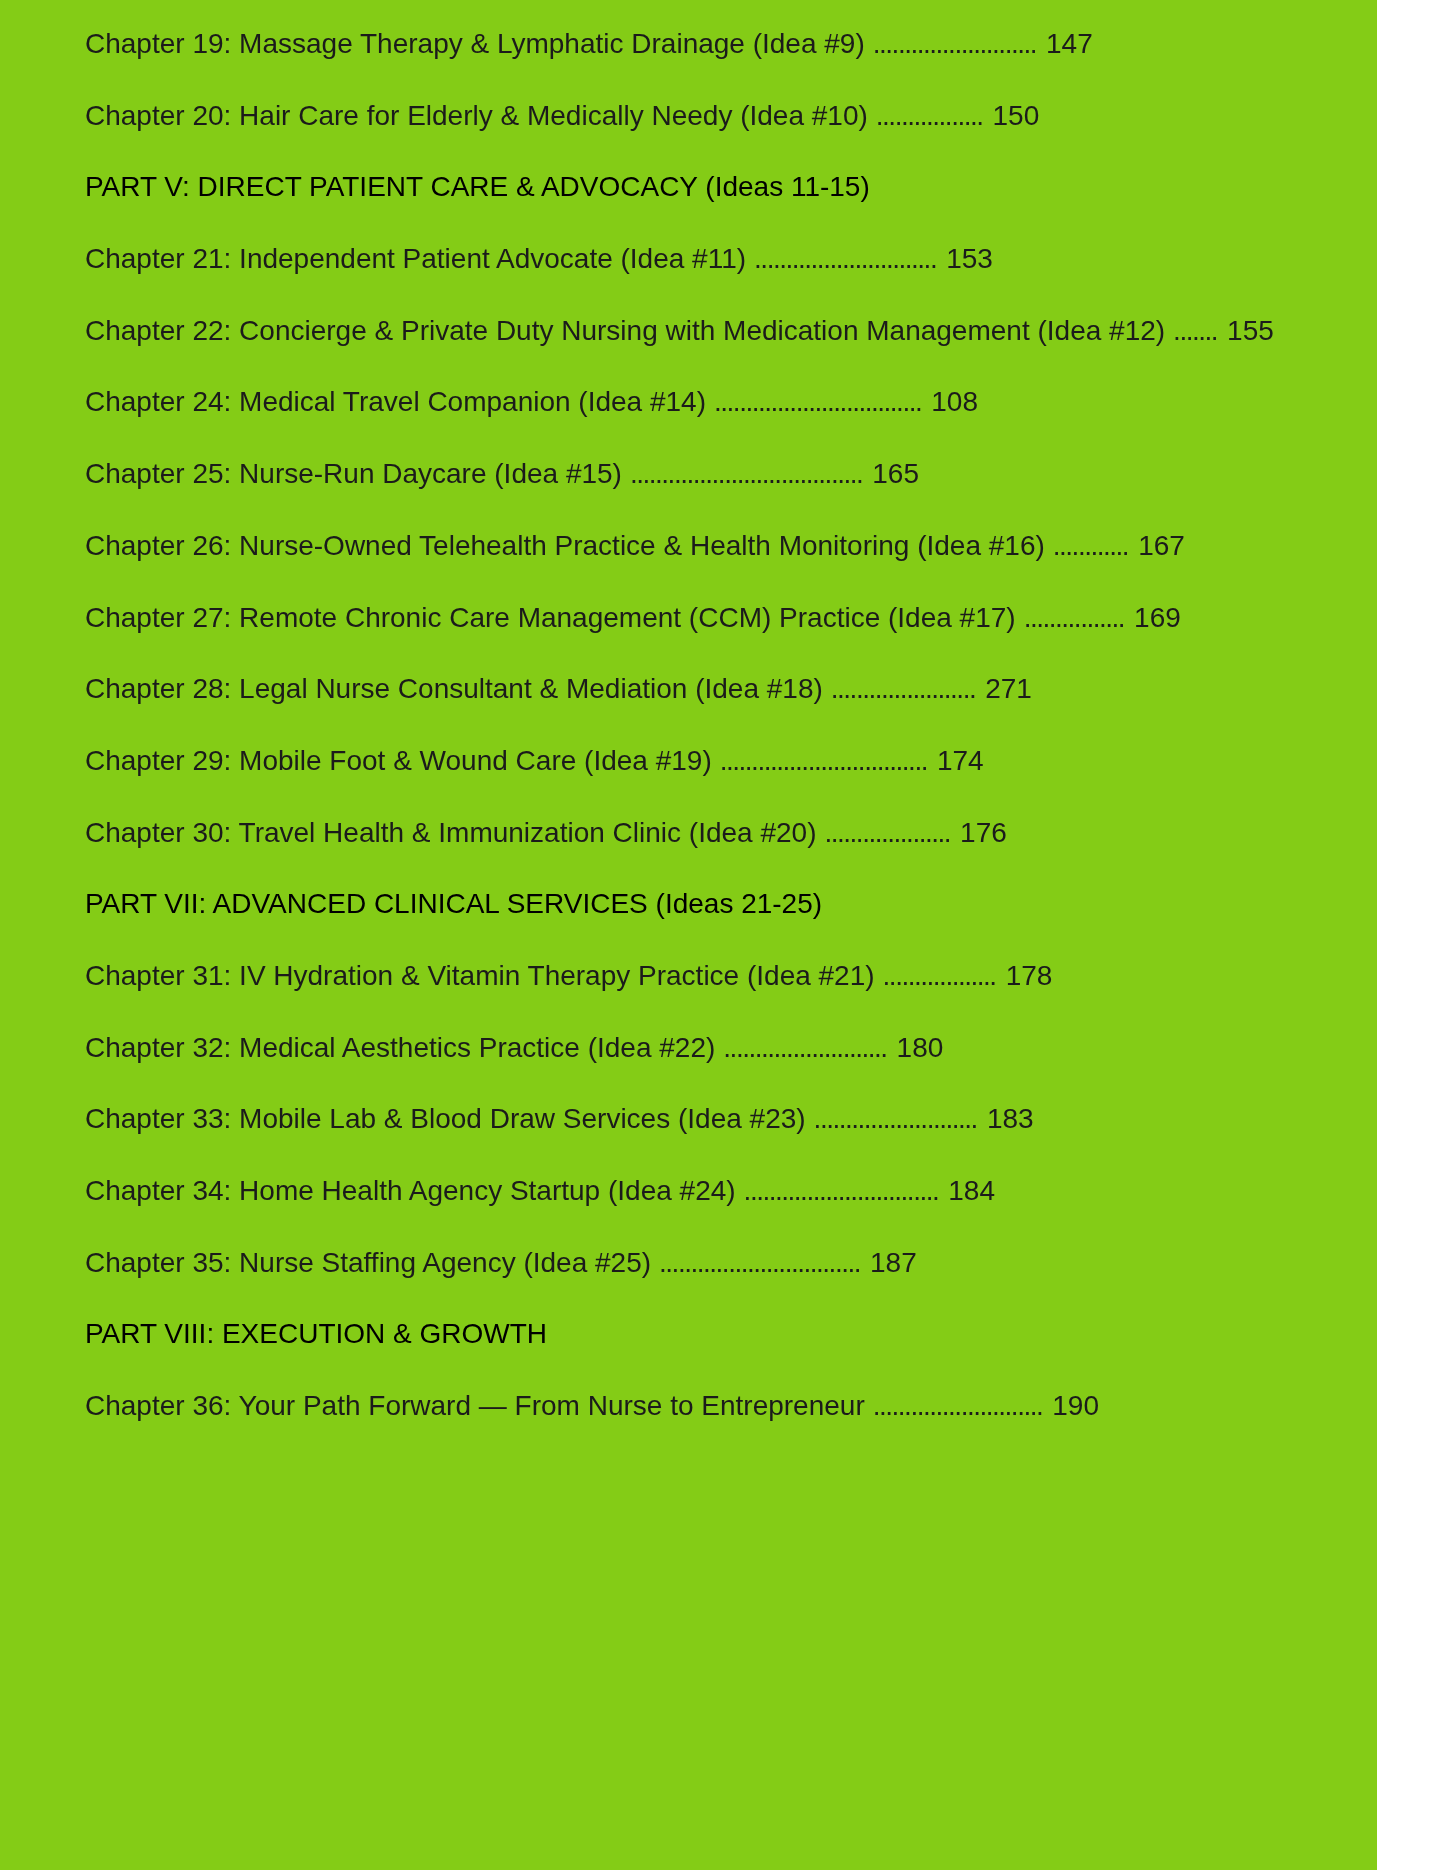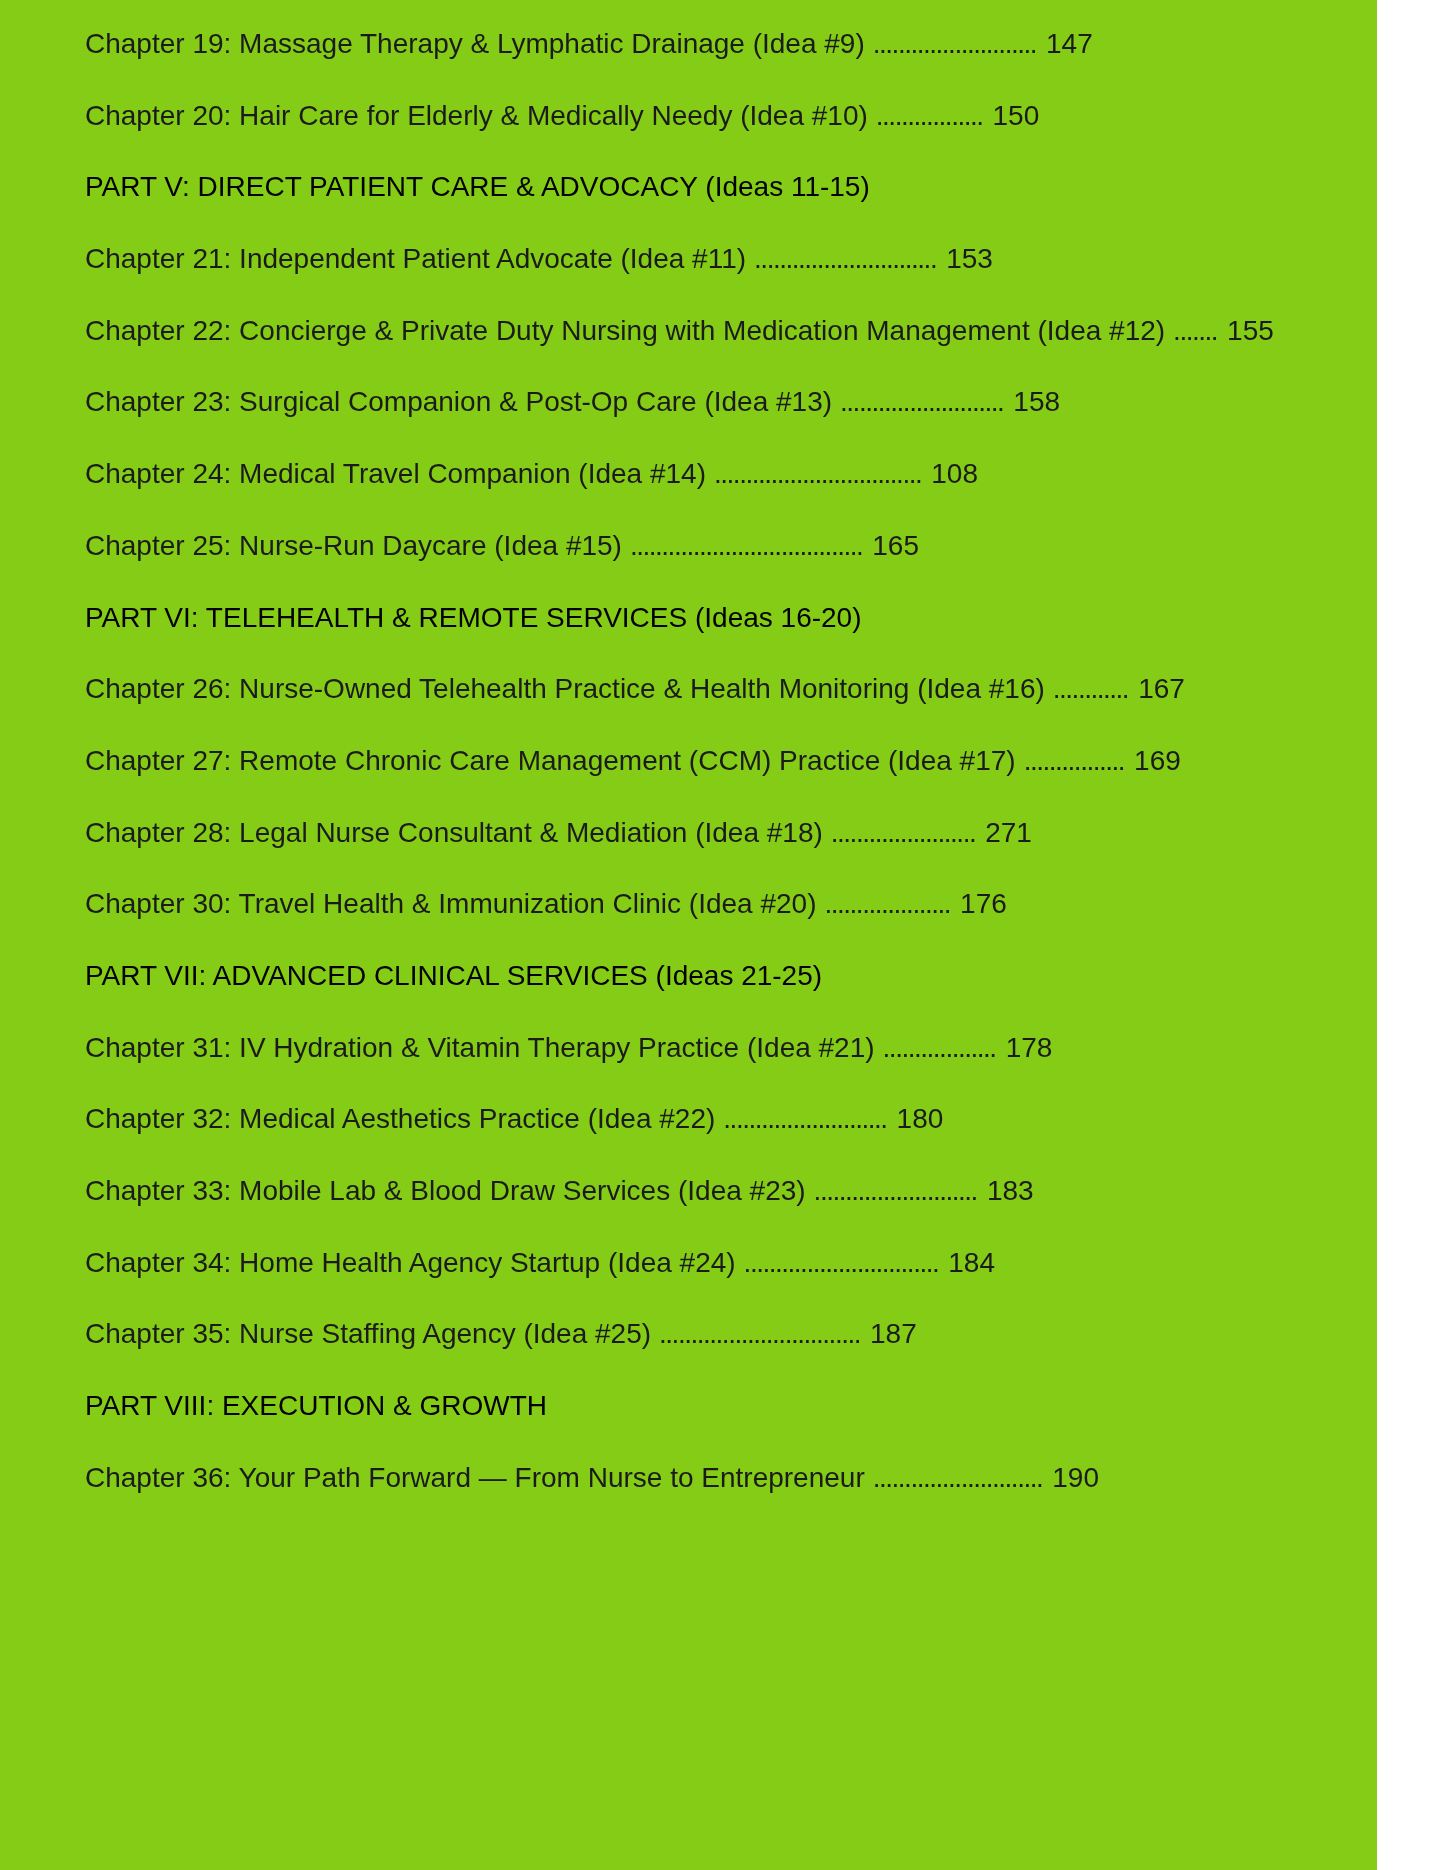--- a/index.html
+++ b/index.html
@@ -56,39 +56,36 @@
       <div class="toc-row part">
     <span class="toc-title">PART V: DIRECT PATIENT CARE &amp; ADVOCACY (Ideas 11-15)</span>
   </div>
       <div class="toc-row">
     <span class="toc-title">Chapter 21: Independent Patient Advocate (Idea #11)</span><span class="toc-dots">.............................</span><span class="toc-pagenum">153</span>
   </div>
       <div class="toc-row">
     <span class="toc-title">Chapter 22: Concierge &amp; Private Duty Nursing with Medication Management (Idea #12)</span><span class="toc-dots">.......</span><span class="toc-pagenum">155</span>
   </div>
       <div class="toc-row">
-    <span class="toc-title">Chapter 23: Surgical Companion &amp; Post-Op Care (Idea #13)</span><span class="toc-dots">..........................</span><span class="toc-pagenum">158</span>
-  </div>
-      <div class="toc-row">
     <span class="toc-title">Chapter 24: Medical Travel Companion (Idea #14)</span><span class="toc-dots">.................................</span><span class="toc-pagenum">108</span>
   </div>
       <div class="toc-row">
     <span class="toc-title">Chapter 25: Nurse-Run Daycare (Idea #15)</span><span class="toc-dots">.....................................</span><span class="toc-pagenum">165</span>
-  </div>
-      <div class="toc-row part">
-    <span class="toc-title">PART VI: TELEHEALTH &amp; REMOTE SERVICES (Ideas 16-20)</span>
   </div>
       <div class="toc-row">
     <span class="toc-title">Chapter 26: Nurse-Owned Telehealth Practice &amp; Health Monitoring (Idea #16)</span><span class="toc-dots">............</span><span class="toc-pagenum">167</span>
   </div>
       <div class="toc-row">
     <span class="toc-title">Chapter 27: Remote Chronic Care Management (CCM) Practice (Idea #17)</span><span class="toc-dots">................</span><span class="toc-pagenum">169</span>
   </div>
       <div class="toc-row">
     <span class="toc-title">Chapter 28: Legal Nurse Consultant &amp; Mediation (Idea #18)</span><span class="toc-dots">.......................</span><span class="toc-pagenum">271</span>
+  </div>
+      <div class="toc-row">
+    <span class="toc-title">Chapter 29: Mobile Foot &amp; Wound Care (Idea #19)</span><span class="toc-dots">.................................</span><span class="toc-pagenum">174</span>
   </div>
       <div class="toc-row">
     <span class="toc-title">Chapter 30: Travel Health &amp; Immunization Clinic (Idea #20)</span><span class="toc-dots">....................</span><span class="toc-pagenum">176</span>
   </div>
       <div class="toc-row part">
     <span class="toc-title">PART VII: ADVANCED CLINICAL SERVICES (Ideas 21-25)</span>
   </div>
       <div class="toc-row">
     <span class="toc-title">Chapter 31: IV Hydration &amp; Vitamin Therapy Practice (Idea #21)</span><span class="toc-dots">..................</span><span class="toc-pagenum">178</span>
   </div>

